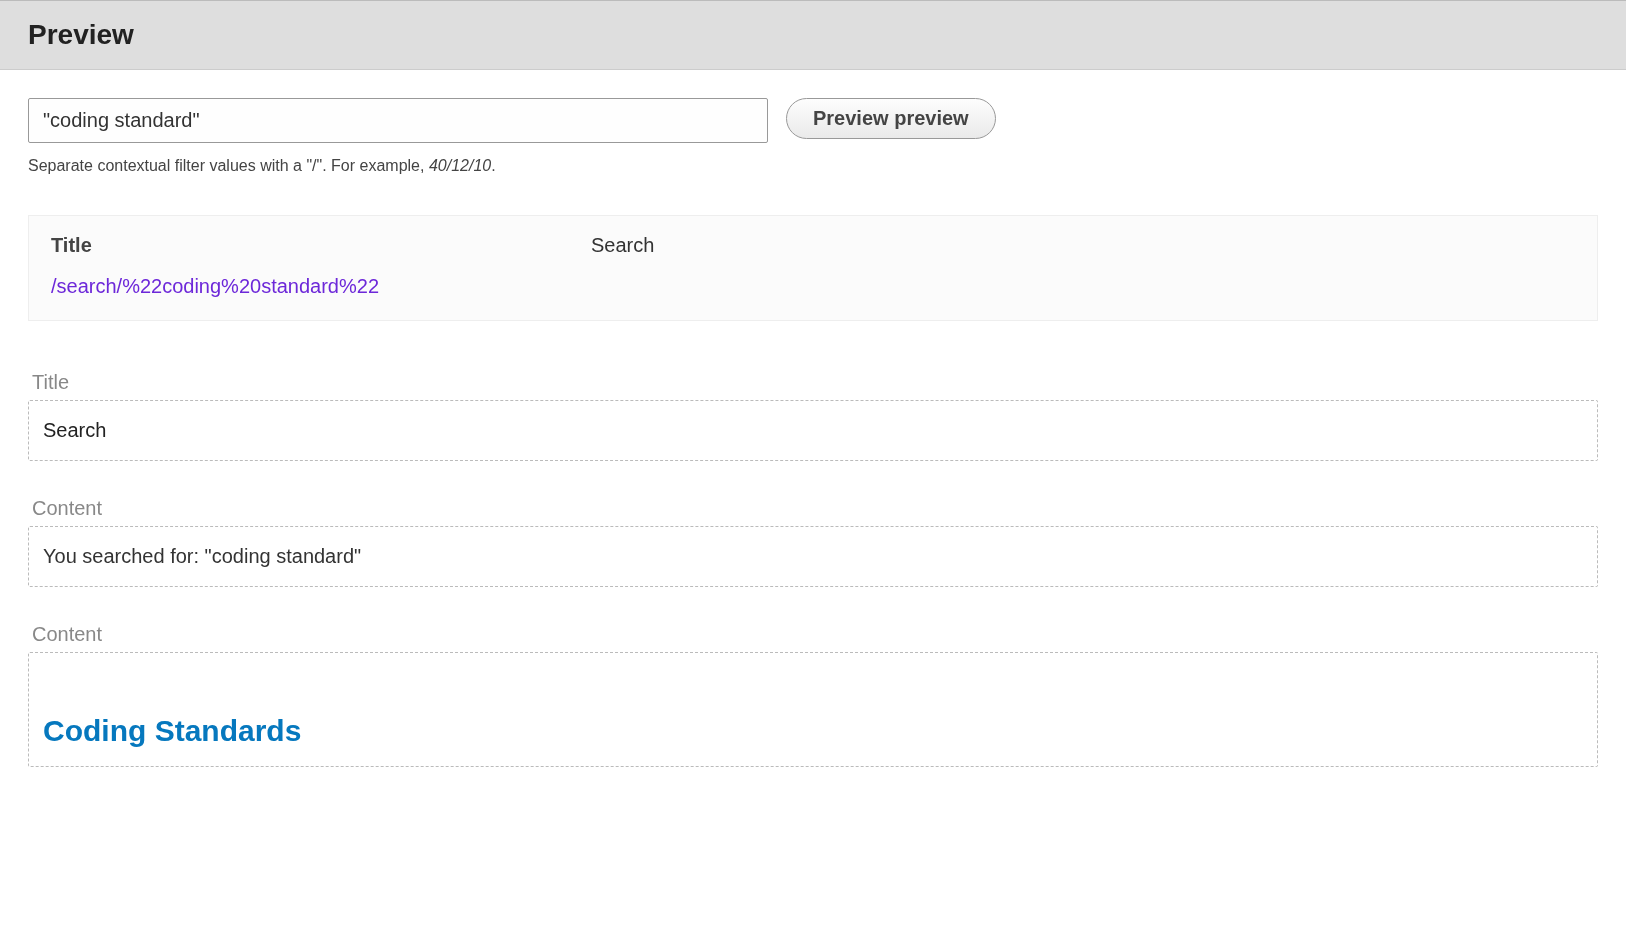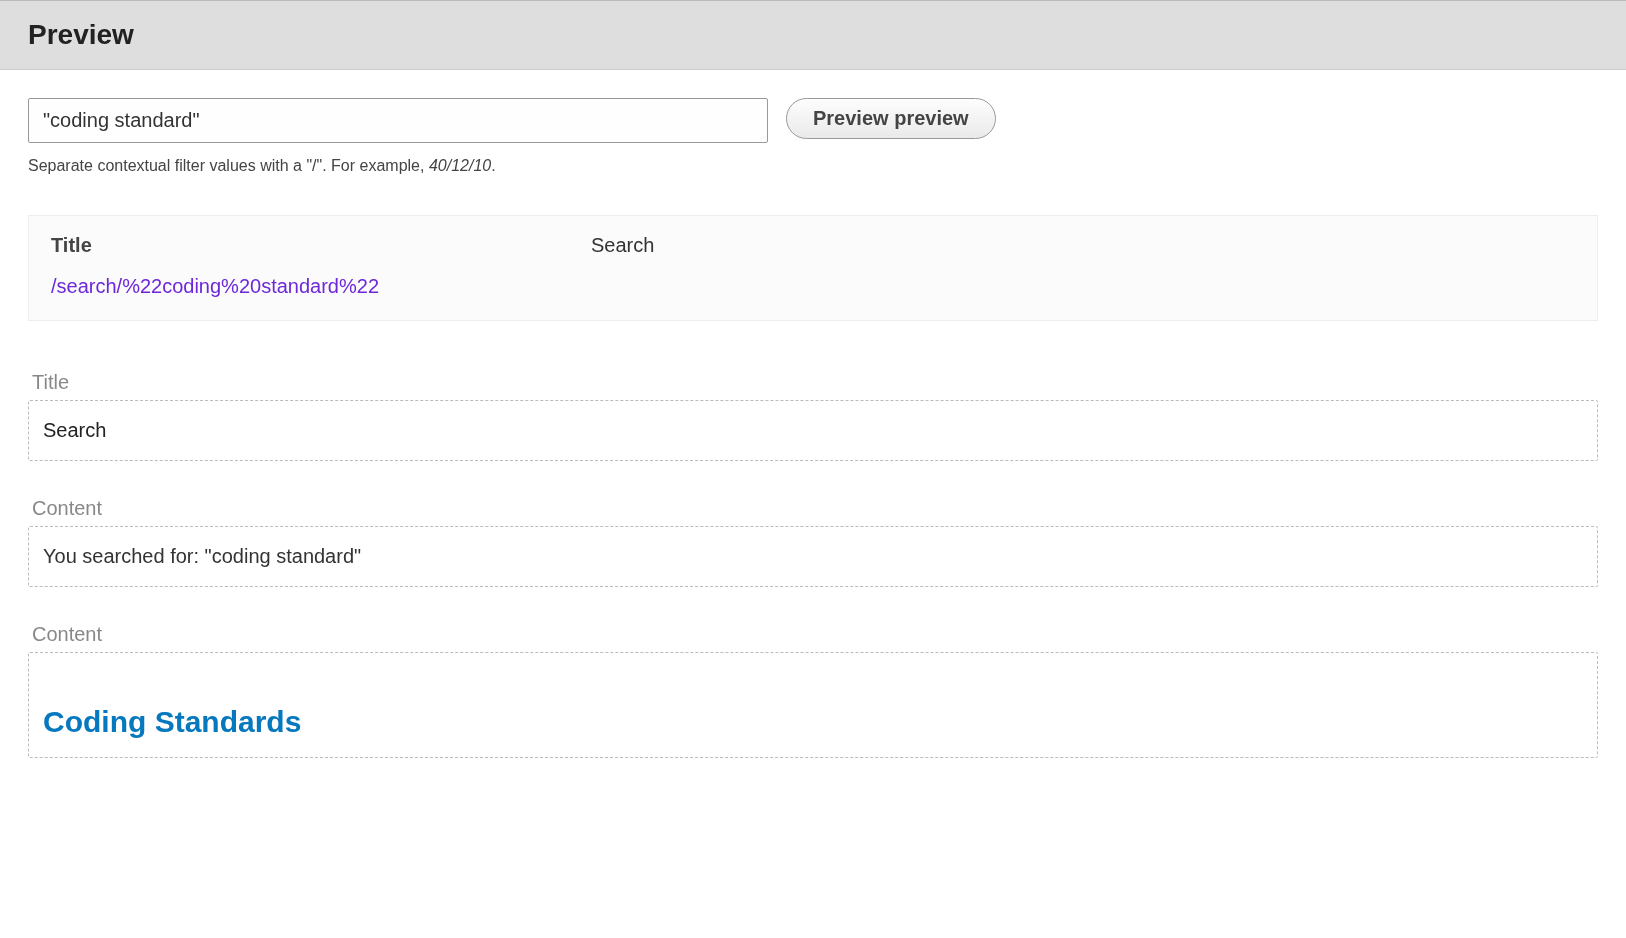--- a/index.html
+++ b/index.html
@@ -119,21 +119,21 @@
 .searched-for {
   font-size: 20px;
 }
 .searched-for .bold {
   font-weight: normal;
 }
 .result-title {
   color: #0678be;
   font-size: 30px;
   font-weight: bold;
-  margin-top: 34px;
+  margin-top: 43px;
 }
 </style>
 </head>
 <body>
 
 <div class="panel-header">
   <h2>Preview</h2>
 </div>
 
 <div class="panel-body">

